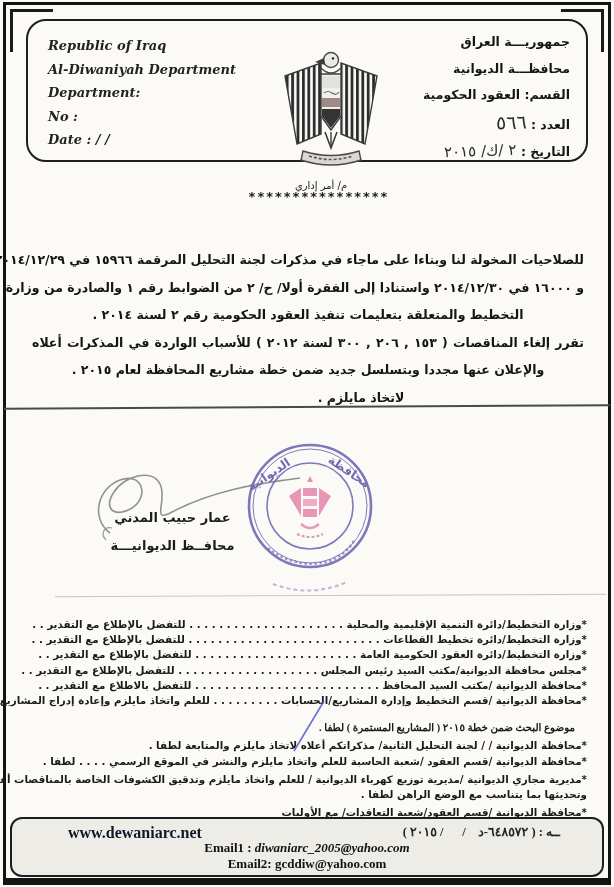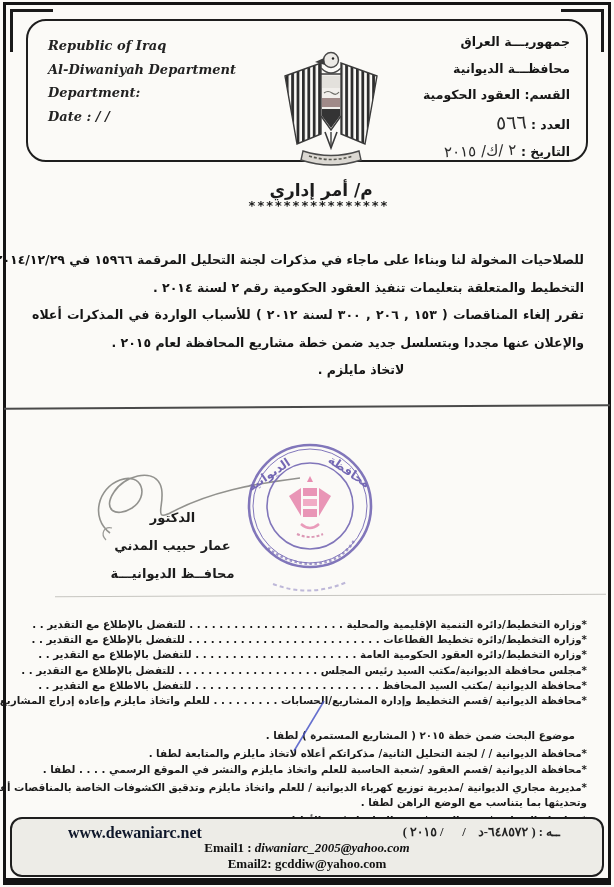--- a/index.html
+++ b/index.html
@@ -17,42 +17,42 @@
   .hdr-en{position:absolute;left:20px;top:13px;font-family:"DejaVu Serif",serif;
           font-style:italic;font-weight:bold;font-size:13px;line-height:23.5px;color:#222;}
   .hdr-ar{position:absolute;right:16px;top:8px;direction:rtl;text-align:right;
           font-weight:bold;font-size:12.5px;line-height:26.5px;color:#161616;}
   .hand{font-weight:400;font-size:19px;letter-spacing:1px;color:#2b2b2b;
         display:inline-block;transform:rotate(-2deg);font-family:"DejaVu Sans",sans-serif;}
   .hand.small{font-size:15px;}
   .emblem{position:absolute;left:247px;top:25px;}
   
   .subject{position:absolute;left:0;right:0;top:180px;text-align:center;}
-  .subject .t{font-weight:bold;font-size:17px;direction:rtl;padding-left:28px;}
+  .subject .t{font-weight:normal;font-size:10px;direction:rtl;padding-left:28px;}
   .subject .s{font-weight:bold;font-size:13px;letter-spacing:2px;padding-left:24px;margin-top:-2px;}
   
   .body-text{position:absolute;left:32px;right:30px;top:246px;direction:rtl;
              font-weight:bold;font-size:12.5px;line-height:27.5px;color:#141414;}
-  .body-line{white-space:nowrap;text-align:right;}
+  .body-line{white-space:nowrap;text-align:center;}
   .body-line.just{text-align:justify;text-align-last:justify;}
   .body-line.center-shift{text-align:center;position:relative;left:53px;}
   .sep1{position:absolute;left:4px;right:4px;top:406px;border-top:2px solid #4a4a4a;
         transform:rotate(-0.35deg);}
   .sep2{position:absolute;left:55px;right:8px;top:595px;border-top:1.5px solid #c6c5c0;
         transform:rotate(-0.25deg);}
   
   .sig-scribble{position:absolute;left:80px;top:448px;}
   .sig-block{position:absolute;left:95px;top:504px;width:155px;direction:rtl;
              text-align:center;font-weight:bold;font-size:13px;line-height:28px;}
   .stamp{position:absolute;left:243px;top:436px;}
   
   .dist{position:absolute;left:20px;right:27px;top:617px;direction:rtl;text-align:right;
         font-weight:bold;font-size:10.3px;line-height:15.2px;color:#1a1a1a;}
   .dist .di{white-space:nowrap;}
-  .dist .di.indent{padding-left:0;padding-right:12px;margin-top:20px;margin-bottom:3px;}
+  .dist .di.indent{padding-left:0;padding-right:12px;margin-top:12px;margin-bottom:3px;font-family:Liberation Serif, serif;}
   .dist .di.gap{margin-top:3px;}
   .pen-mark{position:absolute;left:288px;top:698px;}
   
   .footer-box{position:absolute;left:10px;right:10px;top:817px;height:56px;
               border:2px solid #1e1e1e;border-radius:12px;background:#edece7;
               font-family:"Liberation Serif",serif;}
   .site{position:absolute;left:56px;top:5px;font-weight:bold;font-size:16px;color:#0f172a;}
   .phone{position:absolute;right:42px;top:5px;font-weight:bold;font-size:12.5px;
          direction:ltr;unicode-bidi:bidi-override;white-space:pre;color:#222;margin-left:44px;}
   .em{position:absolute;left:0;right:0;text-align:center;font-weight:bold;font-size:13px;color:#111;}
@@ -66,20 +66,21 @@
 
   <div class="frame"></div>
   <div class="bracket tl"></div>
   <div class="bracket tr"></div>
 
   <div class="header-box">
     <div class="hdr-en">
       <div>Republic of Iraq</div>
       <div>Al-Diwaniyah Department</div>
       <div>Department:</div>
+      <div>No :</div>
       <div>Date :      /      /</div>
     </div>
 
     <svg class="emblem" width="112" height="128" viewBox="0 0 112 128">
       <defs>
         <pattern id="wingStripes" width="5.4" height="4" patternUnits="userSpaceOnUse">
           <rect width="2.8" height="4" fill="#2d2d2d"></rect>
         </pattern>
       </defs>
 
@@ -119,36 +120,36 @@
     </div>
   </div>
 
   <div class="subject">
     <div class="t">م/ أمر إداري</div>
     <div class="s">****************</div>
   </div>
 
   <div class="body-text">
     <div class="body-line just">للصلاحيات المخولة لنا وبناءا على ماجاء في مذكرات لجنة التحليل المرقمة ١٥٩٦٦ في ٢٠١٤/١٢/٢٩</div>
+    <div class="body-line just">و ١٦٠٠٠ في ٢٠١٤/١٢/٣٠ واستنادا إلى الفقرة أولا/ ح/ ٢ من الضوابط رقم ١ والصادرة من وزارة</div>
     <div class="body-line">التخطيط والمتعلقة بتعليمات تنفيذ العقود الحكومية رقم ٢ لسنة ٢٠١٤ .</div>
     <div class="body-line just">تقرر إلغاء المناقصات ( ١٥٣ , ٢٠٦ , ٣٠٠ لسنة ٢٠١٢ ) للأسباب الواردة في المذكرات أعلاه</div>
     <div class="body-line">والإعلان عنها مجددا وبتسلسل جديد ضمن خطة مشاريع المحافظة لعام ٢٠١٥ .</div>
     <div class="body-line center-shift">لاتخاذ مايلزم .</div>
   </div>
 
   <div class="sep1"></div>
 
   <svg class="sig-scribble" width="230" height="110" viewBox="0 0 230 110">
     <path d="M 30 85 C 10 70, 18 40, 40 32 C 62 24, 70 48, 52 60 C 36 70, 22 62, 34 44
              C 44 28, 72 20, 80 36 C 88 52, 70 76, 92 64 C 130 44, 172 36, 220 30" fill="none" stroke="#8c8c88" stroke-width="1.6" opacity="0.95"></path>
     <path d="M 26 92 C 20 86, 24 78, 32 80" fill="none" stroke="#9a9a96" stroke-width="1.2"></path>
   </svg>
 
   <div class="sig-block">
-    <div>الدكتور</div>
     <div>عمار حبيب المدني</div>
     <div>محافــظ الديوانيـــة</div>
   </div>
 
   <svg class="stamp" width="134" height="170" viewBox="0 0 134 170">
     <g stroke="#7468b4" fill="none" opacity="0.9">
       <circle cx="67" cy="70" r="61" stroke-width="2.6"></circle>
       <circle cx="67" cy="70" r="57" stroke-width="1"></circle>
       <circle cx="67" cy="70" r="43" stroke-width="1.6"></circle>
       <path d="M25 112 Q40 124 58 127 Q80 130 95 121 Q106 114 112 103" stroke-width="2.6" stroke-dasharray="2.5,2.5" opacity="0.75"></path>

